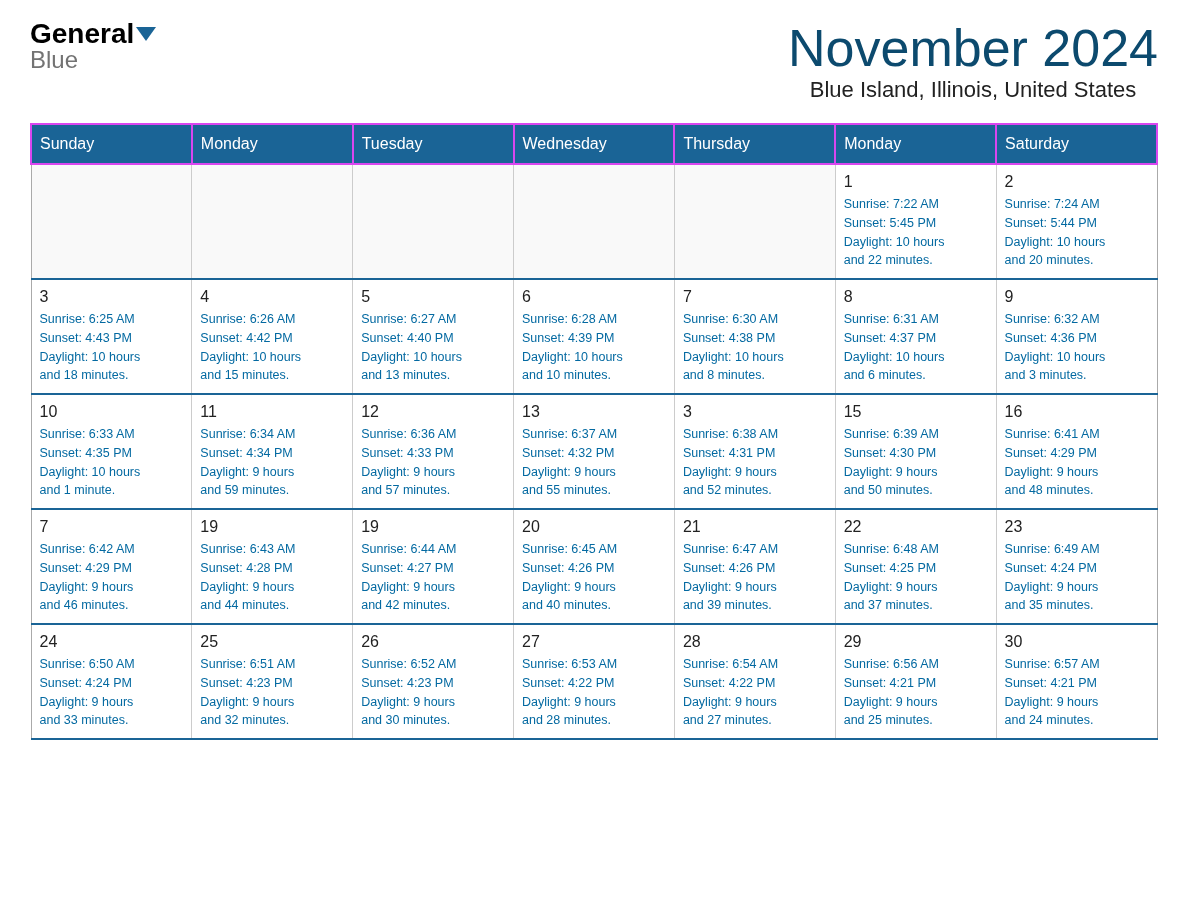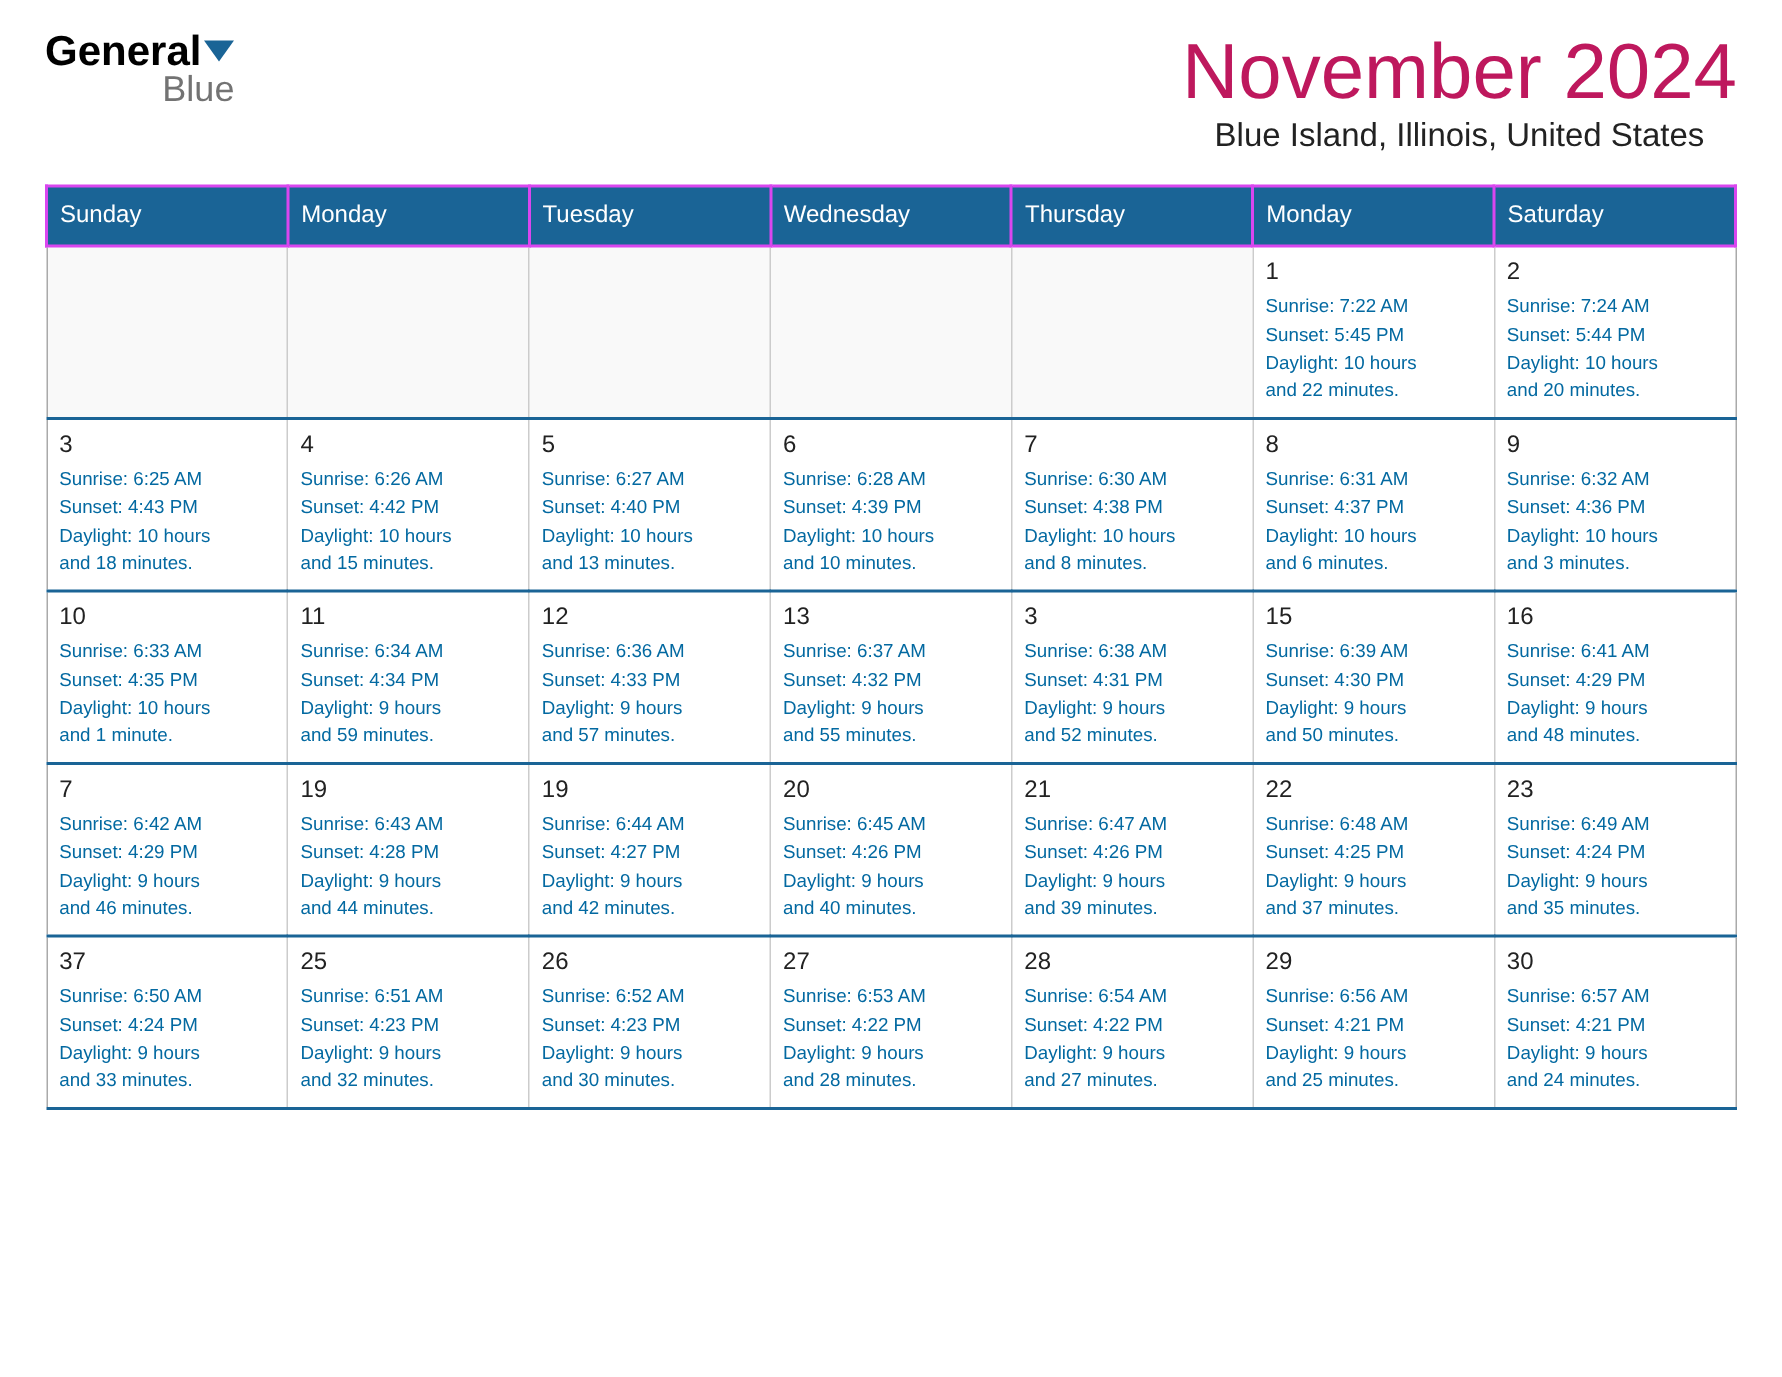--- a/index.html
+++ b/index.html
@@ -12,21 +12,21 @@
     }
     .header {
       display: flex;
       justify-content: space-between;
       align-items: flex-start;
       margin-bottom: 20px;
     }
     .logo {
       display: flex;
       flex-direction: column;
-      align-items: flex-end;
+      align-items: flex-start;
     }
     .logo-general {
       font-size: 28px;
       font-weight: bold;
       color: #000;
       line-height: 1;
     }
     .logo-blue {
       font-size: 24px;
       font-weight: normal;
@@ -46,21 +46,21 @@
     .logo-row {
       display: flex;
       align-items: center;
     }
     .title-section {
       text-align: right;
     }
     .month-title {
       font-size: 52px;
       font-weight: normal;
-      color: #be185d;
+      color: #0c4a6e;
       line-height: 1.1;
     }
     .location-title {
       font-size: 22px;
       color: #222;
       font-weight: normal;
       text-align: center;
     }
     table {
       width: 100%;
@@ -243,21 +243,21 @@
           <span class="day-num">22</span>
           <div class="day-info">Sunrise: 6:48 AM<br>Sunset: 4:25 PM<br>Daylight: 9 hours<br>and 37 minutes.</div>
         </td>
         <td>
           <span class="day-num">23</span>
           <div class="day-info">Sunrise: 6:49 AM<br>Sunset: 4:24 PM<br>Daylight: 9 hours<br>and 35 minutes.</div>
         </td>
       </tr>
       <tr>
         <td>
-          <span class="day-num">37</span>
+          <span class="day-num">24</span>
           <div class="day-info">Sunrise: 6:50 AM<br>Sunset: 4:24 PM<br>Daylight: 9 hours<br>and 33 minutes.</div>
         </td>
         <td>
           <span class="day-num">25</span>
           <div class="day-info">Sunrise: 6:51 AM<br>Sunset: 4:23 PM<br>Daylight: 9 hours<br>and 32 minutes.</div>
         </td>
         <td>
           <span class="day-num">26</span>
           <div class="day-info">Sunrise: 6:52 AM<br>Sunset: 4:23 PM<br>Daylight: 9 hours<br>and 30 minutes.</div>
         </td>

